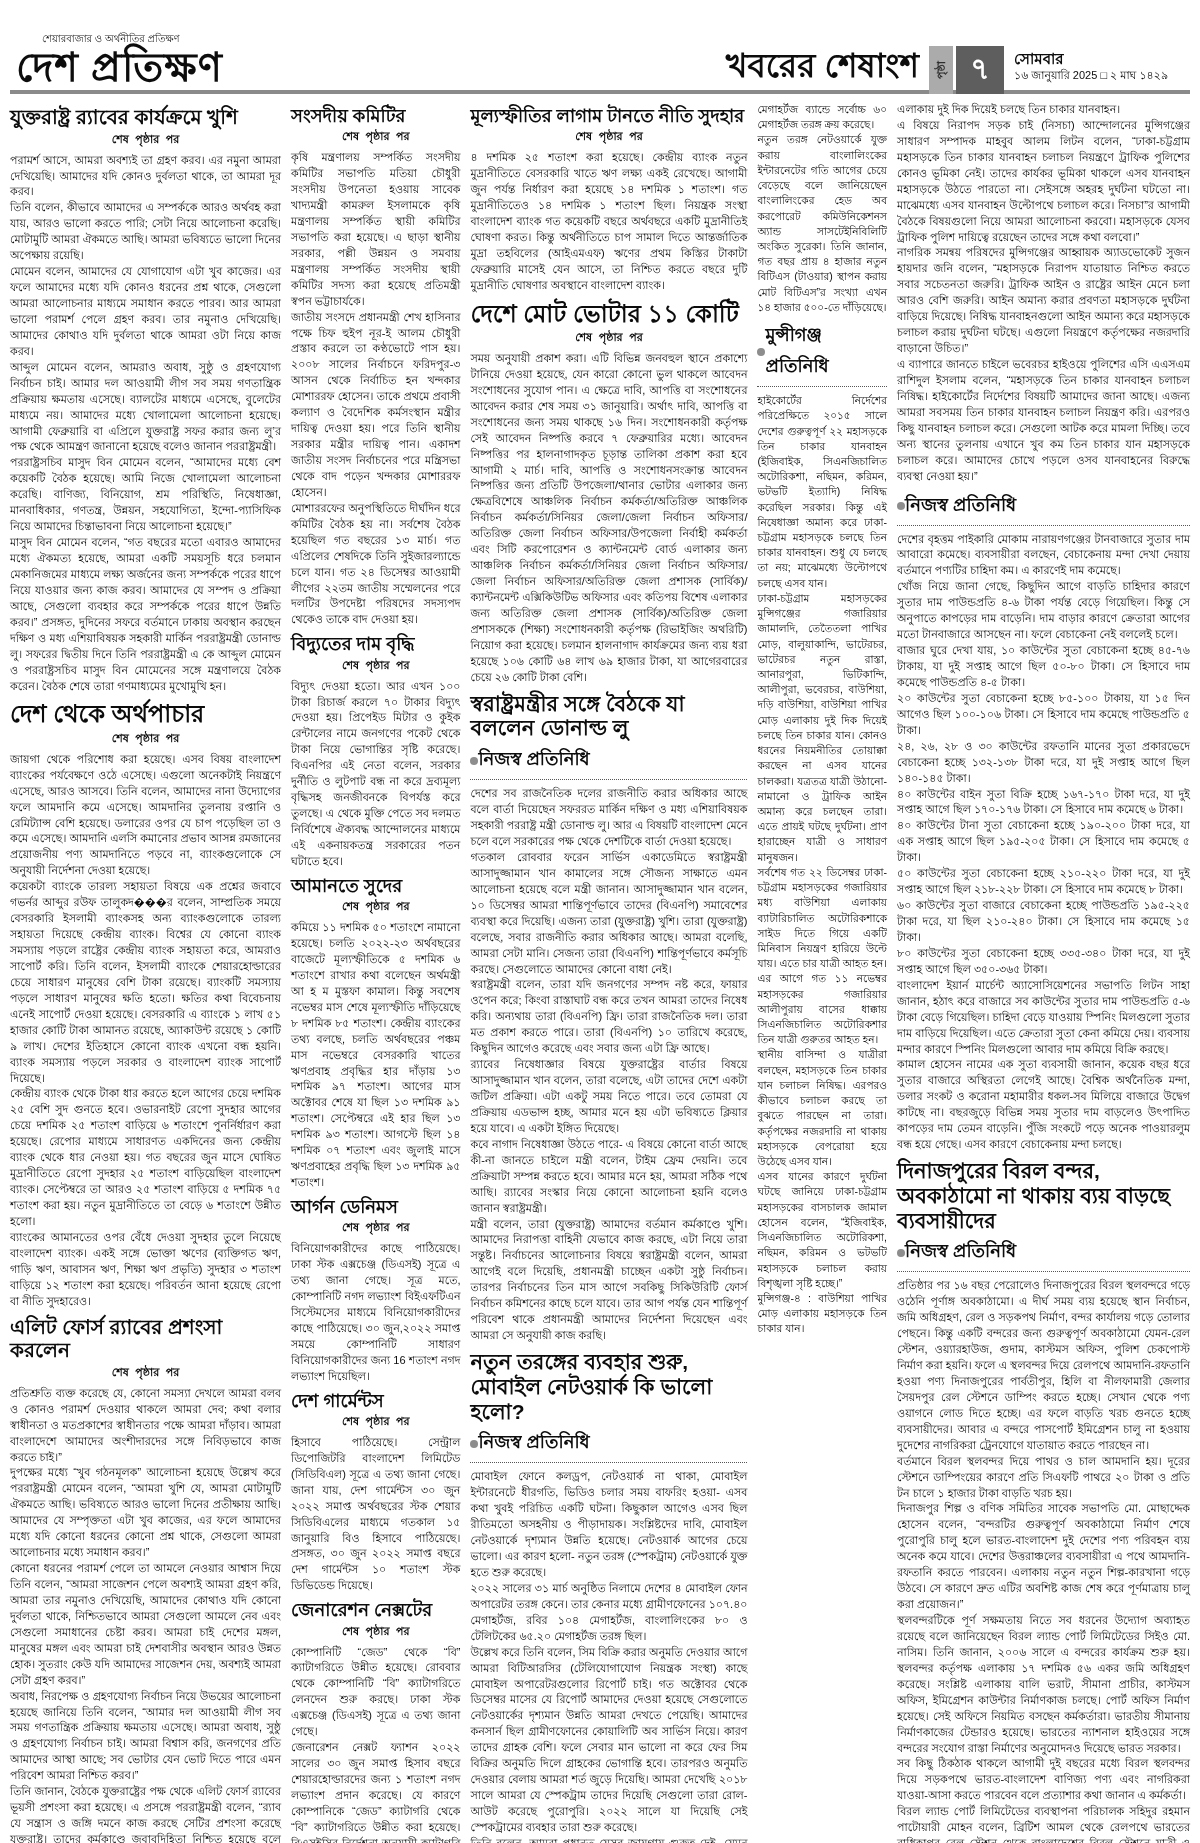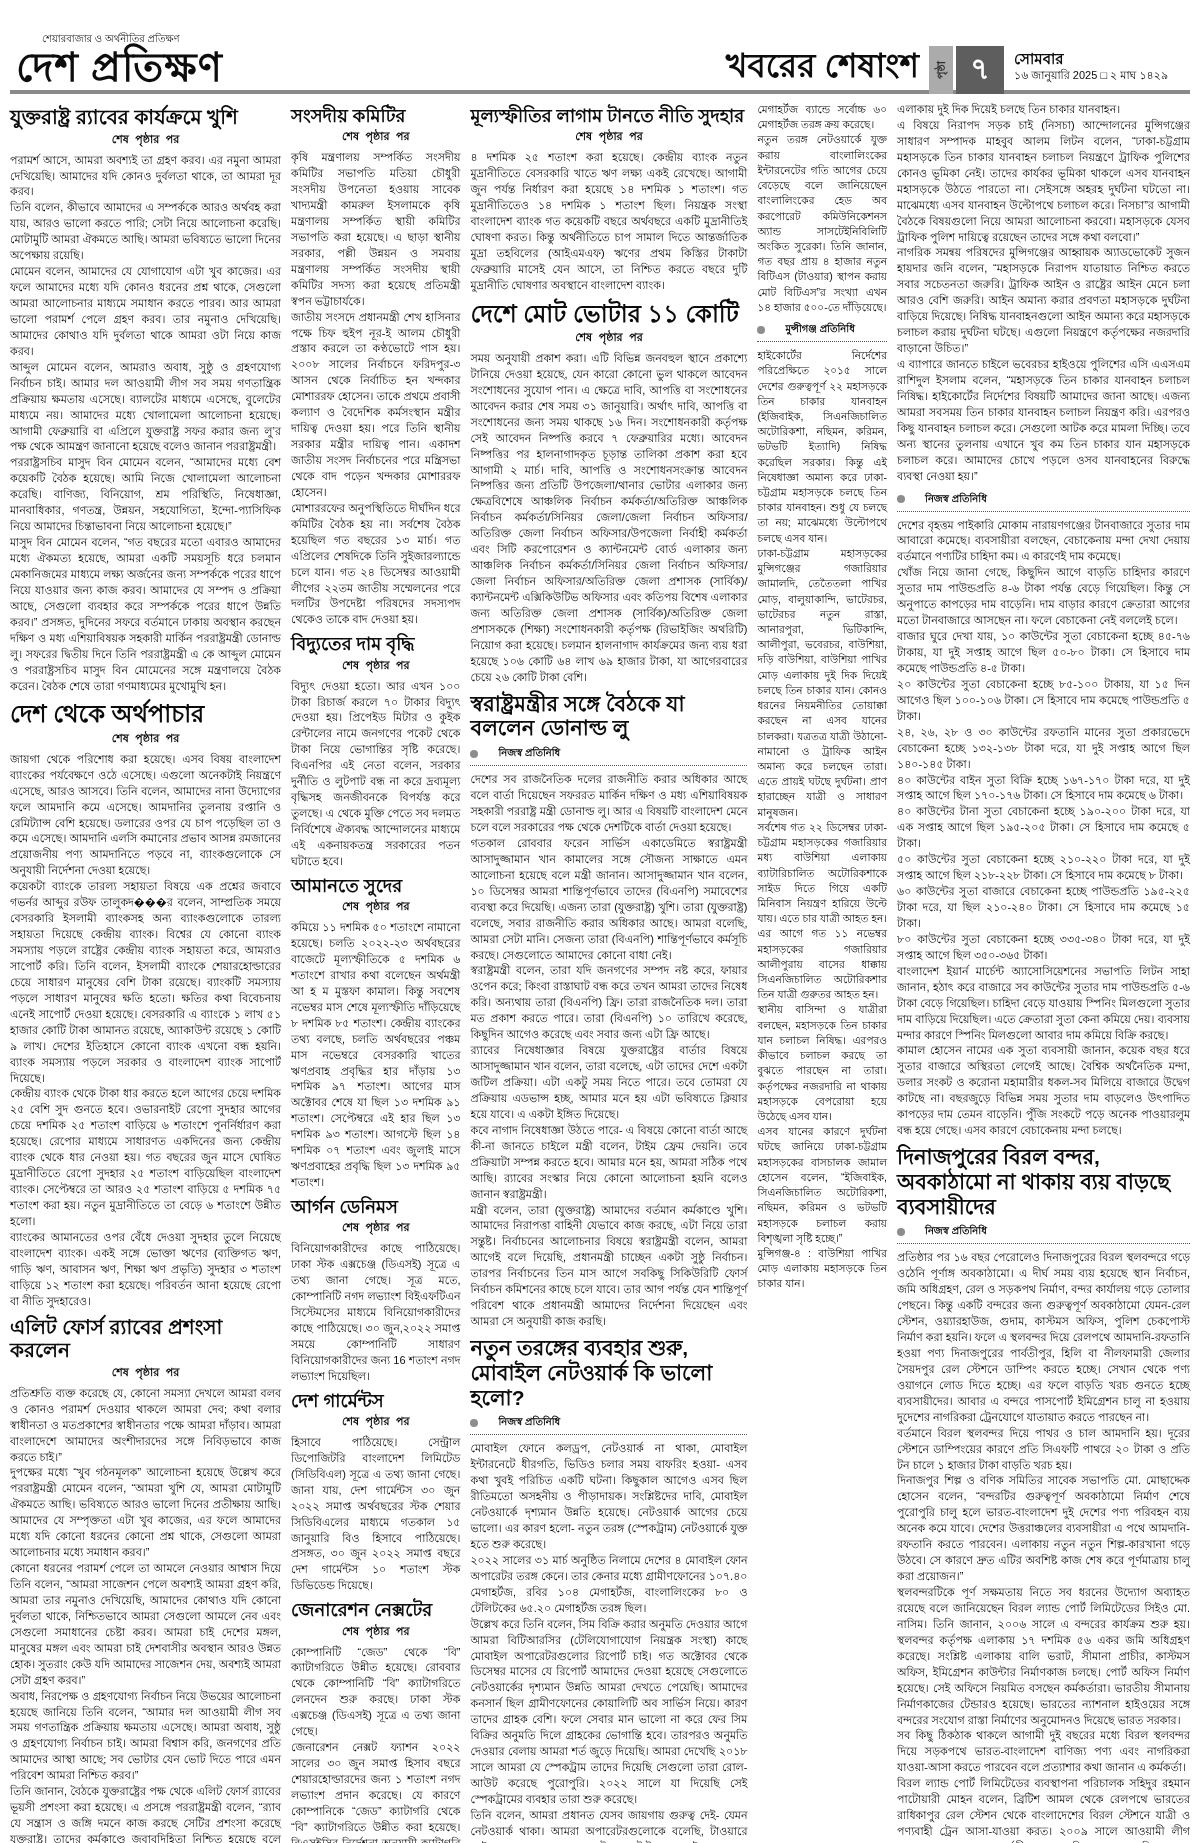--- a/index.html
+++ b/index.html
@@ -30,21 +30,21 @@
   .col-d{width:130px;}
   .col-e{width:294px;}
   article{margin-bottom:6px;}
   .headline{font-weight:700;line-height:1.18;margin:4px 0 1px 0;}
   .h-20{font-size:20px;}
   .h-24{font-size:24px;}
   .h-18{font-size:18px;}
   .h-21{font-size:21px;}
   .h-17{font-size:17px;}
   .cont{text-align:center;font-weight:700;font-size:11px;margin:0 0 3px 0;font-family:Liberation Mono, monospace;}
-  .byline{display:flex;align-items:center;gap:20px;font-weight:700;font-size:10px;margin:4px 0 1px 0;}
+  .byline{display:flex;align-items:center;gap:0;font-weight:700;font-size:18px;margin:4px 0 1px 0;}
   .byline .dot{width:8px;height:8px;border-radius:50%;background:#8d8d8d;flex:0 0 auto;}
   .rule-dotted{border-bottom:1.5px dotted #555;height:1px;margin:2px 0 6px 0;}
   .body{font-size:11px;line-height:1.45;text-align:justify;white-space:pre-line;}
   .col-d .body{font-size:10.5px;}
 </style>
 </head>
 <body>
 
 <div class="page">
 

